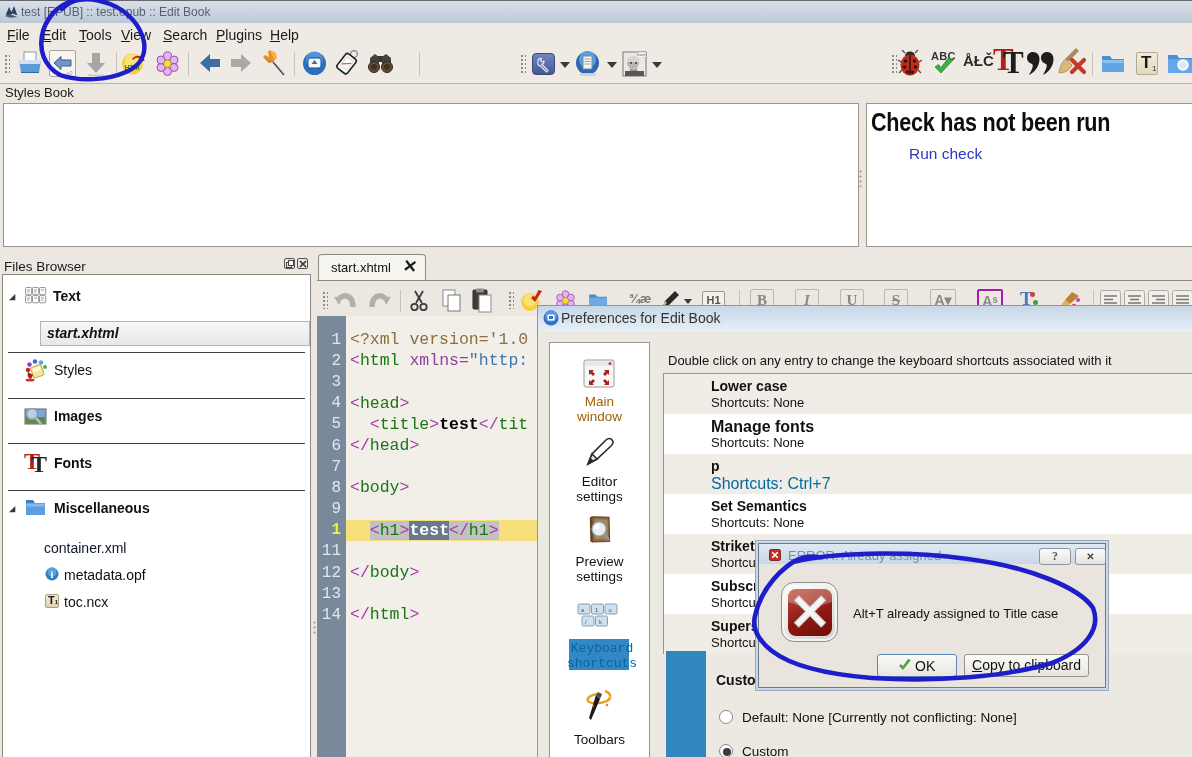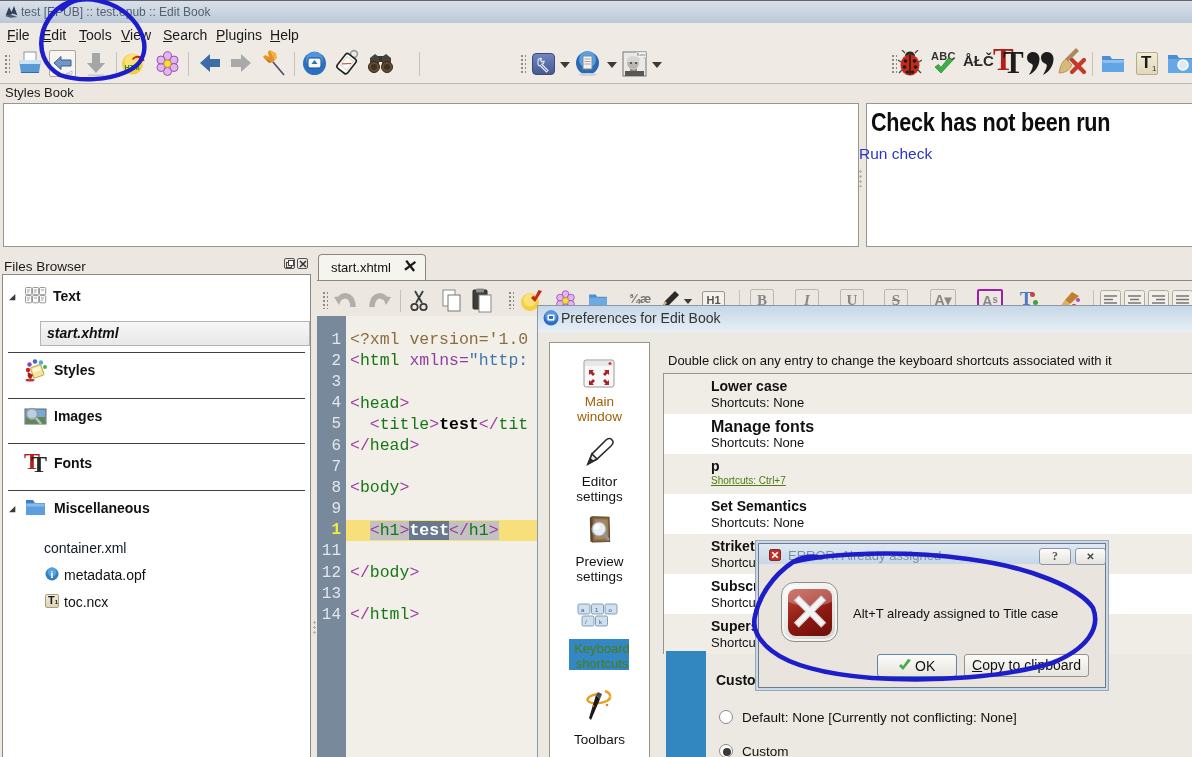--- a/index.html
+++ b/index.html
@@ -204,21 +204,21 @@
 <svg class="abs" style="left:1166px;top:51px" width="26" height="24" viewBox="0 0 26 24">
   <path d="M2 4 L11 4 L13 7 L26 7 L26 22 L2 22 Z" fill="#4a8fd4"></path>
   <path d="M2 8 L26 8 L26 22 L2 22 Z" fill="#66a8e6"></path>
   <circle cx="17" cy="14" r="5" fill="#dceaf8" stroke="#fff" stroke-width="1.5"></circle>
 </svg>
 
 <div class="abs" style="left:5px;top:85px;font-size:13px;color:#1a1a1a;">Styles Book</div>
 <div class="abs" style="left:3px;top:103px;width:856px;height:144px;background:#fff;border:1px solid #9a968e;"></div>
 <div class="abs" style="left:866px;top:103px;width:330px;height:144px;background:#fff;border:1px solid #9a968e;"></div>
 <div class="abs" style="left:871px;top:107px;font-size:26px;font-weight:bold;color:#0d0d0d;letter-spacing:-0.3px;transform:scaleX(0.83);transform-origin:left;">Check has not been run</div>
-<div class="abs" style="left:859px;top:145px;font-size:15.5px;color:#2b35c4;">Run check</div>
+<div class="abs" style="left:909px;top:145px;font-size:15.5px;color:#2b35c4;">Run check</div>
 <div class="dots" style="left:858px;top:169px;width:5px;height:18px;background-image:radial-gradient(circle,#b5b1a9 1px,transparent 1.2px);background-size:5px 5px;"></div>
 <div class="dots" style="left:312px;top:620px;width:5px;height:16px;background-image:radial-gradient(circle,#b5b1a9 1px,transparent 1.2px);background-size:5px 5px;"></div>
 
 <div class="abs" style="left:4px;top:259px;font-size:13.5px;color:#1a1a1a;">Files Browser</div>
 <div class="abs" style="left:284px;top:258px;width:11px;height:11px;border:1px solid #555;border-radius:2px;"></div>
 <div class="abs" style="left:297px;top:258px;width:11px;height:11px;border:1px solid #555;border-radius:2px;"></div>
 <div class="abs" style="left:2px;top:274px;width:309px;height:483px;background:#fff;border:1px solid #8d8981;border-bottom:none;"></div>
 
 <svg class="abs" style="left:286px;top:260px" width="8" height="8" viewBox="0 0 8 8">
     <rect x="0.5" y="2.5" width="5" height="5" fill="none" stroke="#444"></rect>
@@ -255,21 +255,21 @@
       <rect x="9.5" y="8.5" width="8" height="4" fill="#fdf6d8"></rect>
     </g>
   <circle cx="4" cy="11" r="2.2" fill="#cc2222"></circle>
   <circle cx="5.5" cy="5.5" r="2.2" fill="#8844bb"></circle>
   <circle cx="11" cy="2.5" r="2.2" fill="#4466cc"></circle>
   <circle cx="17" cy="3.5" r="2.2" fill="#55aadd"></circle>
   <circle cx="21" cy="8" r="1.9" fill="#44aa44"></circle>
   <path d="M4 13 C3 17 4 19 7 20 L9 16 Z" fill="#a02020"></path>
   <ellipse cx="6" cy="21" rx="4.5" ry="1.5" fill="#cc3333"></ellipse>
 </svg>
-<div class="abs" style="left:54px;top:362px;font-size:14px;font-weight:bold;color:#111;">Styles</div>
+<div class="abs" style="left:54px;top:362px;font-size:14px;font-weight:normal;color:#111;">Styles</div>
 <div class="abs" style="left:8px;top:398px;width:297px;height:1px;background:#3f3f3f;"></div>
 
 <svg class="abs" style="left:24px;top:405px" width="23" height="23" viewBox="0 0 23 23">
   <rect x="1" y="4" width="21" height="15" fill="#79a8d8" stroke="#666"></rect>
   <rect x="2" y="12" width="19" height="6.5" fill="#5d8a4a"></rect>
   <circle cx="8" cy="9" r="5.5" fill="#cfdce8" stroke="#8a9aa8" stroke-width="1.4" fill-opacity=".75"></circle>
   <path d="M12 13 L17 19" stroke="#b8bec6" stroke-width="2.6"></path>
 </svg>
 <div class="abs" style="left:54px;top:408px;font-size:14px;font-weight:bold;color:#111;">Images</div>
 <div class="abs" style="left:8px;top:443px;width:297px;height:1px;background:#3f3f3f;"></div>
@@ -531,21 +531,21 @@
   </g>
   <g font-size="6" fill="#445a70" font-family="Liberation Sans">
       <text x="4" y="8.5">a</text>
       <text x="18" y="8.5">1</text>
       <text x="31.5" y="8.5">o</text>
       <text x="8" y="20.5">/</text>
       <text x="22" y="20.5">k</text>
     </g>
 </svg>
 <div class="abs" style="left:569px;top:639px;width:60px;height:31px;background:#3287c4;"></div>
-<div class="abs" style="left:549px;top:641px;width:106px;text-align:center;font-size:13px;color:#4d7c0f;">Keyboard<br>shortcuts</div>
+<div class="abs" style="left:549px;top:641px;width:106px;text-align:center;font-size:13px;color:#0369a1;font-family:Liberation Mono, monospace;">Keyboard<br>shortcuts</div>
 
 <svg class="abs" style="left:583px;top:689px" width="33" height="33" viewBox="0 0 33 33">
   <path d="M22 2 C28 4 29 9 24 12 C18 15 8 15 5 12 C3 9 8 6 14 5" fill="none" stroke="#e8a020" stroke-width="2.4"></path>
   <path d="M13 6 L17 10 L8 31 L6 29 Z" fill="#1a1a1a"></path>
   <path d="M13 6 L17 10 L19 5 L15 3 Z" fill="#4a4a4a"></path>
   <circle cx="24" cy="16" r="1.3" fill="#e08030"></circle>
     <circle cx="10" cy="17" r="1.1" fill="#e08030"></circle>
     <circle cx="27" cy="8" r="1.1" fill="#f0c040"></circle>
 </svg>
 <div class="abs" style="left:549px;top:732px;width:101px;text-align:center;font-size:13.5px;color:#111;">Toolbars</div>
@@ -557,21 +557,21 @@
 <div class="abs" style="left:664px;top:454px;width:528px;height:40px;background:#f0ede7;"></div>
 <div class="abs" style="left:664px;top:494px;width:528px;height:40px;background:#fff;"></div>
 <div class="abs" style="left:664px;top:534px;width:528px;height:40px;background:#f0ede7;"></div>
 <div class="abs" style="left:664px;top:574px;width:528px;height:40px;background:#fff;"></div>
 <div class="abs" style="left:664px;top:614px;width:528px;height:40px;background:#f0ede7;"></div>
 <div class="abs" style="left:711px;top:378px;font-size:14px;font-weight:bold;color:#111;">Lower case</div>
 <div class="abs" style="left:711px;top:395px;font-size:13px;color:#111;">Shortcuts: None</div>
 <div class="abs" style="left:711px;top:418px;font-size:16px;font-weight:bold;color:#111;">Manage fonts</div>
 <div class="abs" style="left:711px;top:435px;font-size:13px;color:#111;">Shortcuts: None</div>
 <div class="abs" style="left:711px;top:458px;font-size:14px;font-weight:bold;color:#111;">p</div>
-<div class="abs" style="left:711px;top:475px;font-size:10px;color:#4d7c0f;text-decoration:underline;">Shortcuts: Ctrl+7</div>
+<div class="abs" style="left:711px;top:475px;font-size:16px;color:#0369a1;">Shortcuts: Ctrl+7</div>
 <div class="abs" style="left:711px;top:498px;font-size:14px;font-weight:bold;color:#111;">Set Semantics</div>
 <div class="abs" style="left:711px;top:515px;font-size:13px;color:#111;">Shortcuts: None</div>
 <div class="abs" style="left:711px;top:538px;font-size:14px;font-weight:bold;color:#111;">Strikethrough</div>
 <div class="abs" style="left:711px;top:555px;font-size:13px;color:#111;">Shortcuts: None</div>
 <div class="abs" style="left:711px;top:578px;font-size:14px;font-weight:bold;color:#111;">Subscript</div>
 <div class="abs" style="left:711px;top:595px;font-size:13px;color:#111;">Shortcuts: None</div>
 <div class="abs" style="left:711px;top:618px;font-size:14px;font-weight:bold;color:#111;">Superscript</div>
 <div class="abs" style="left:711px;top:635px;font-size:13px;color:#111;">Shortcuts: None</div>
 
 <div class="abs" style="left:666px;top:651px;width:40px;height:106px;background:#3287c0;"></div>

